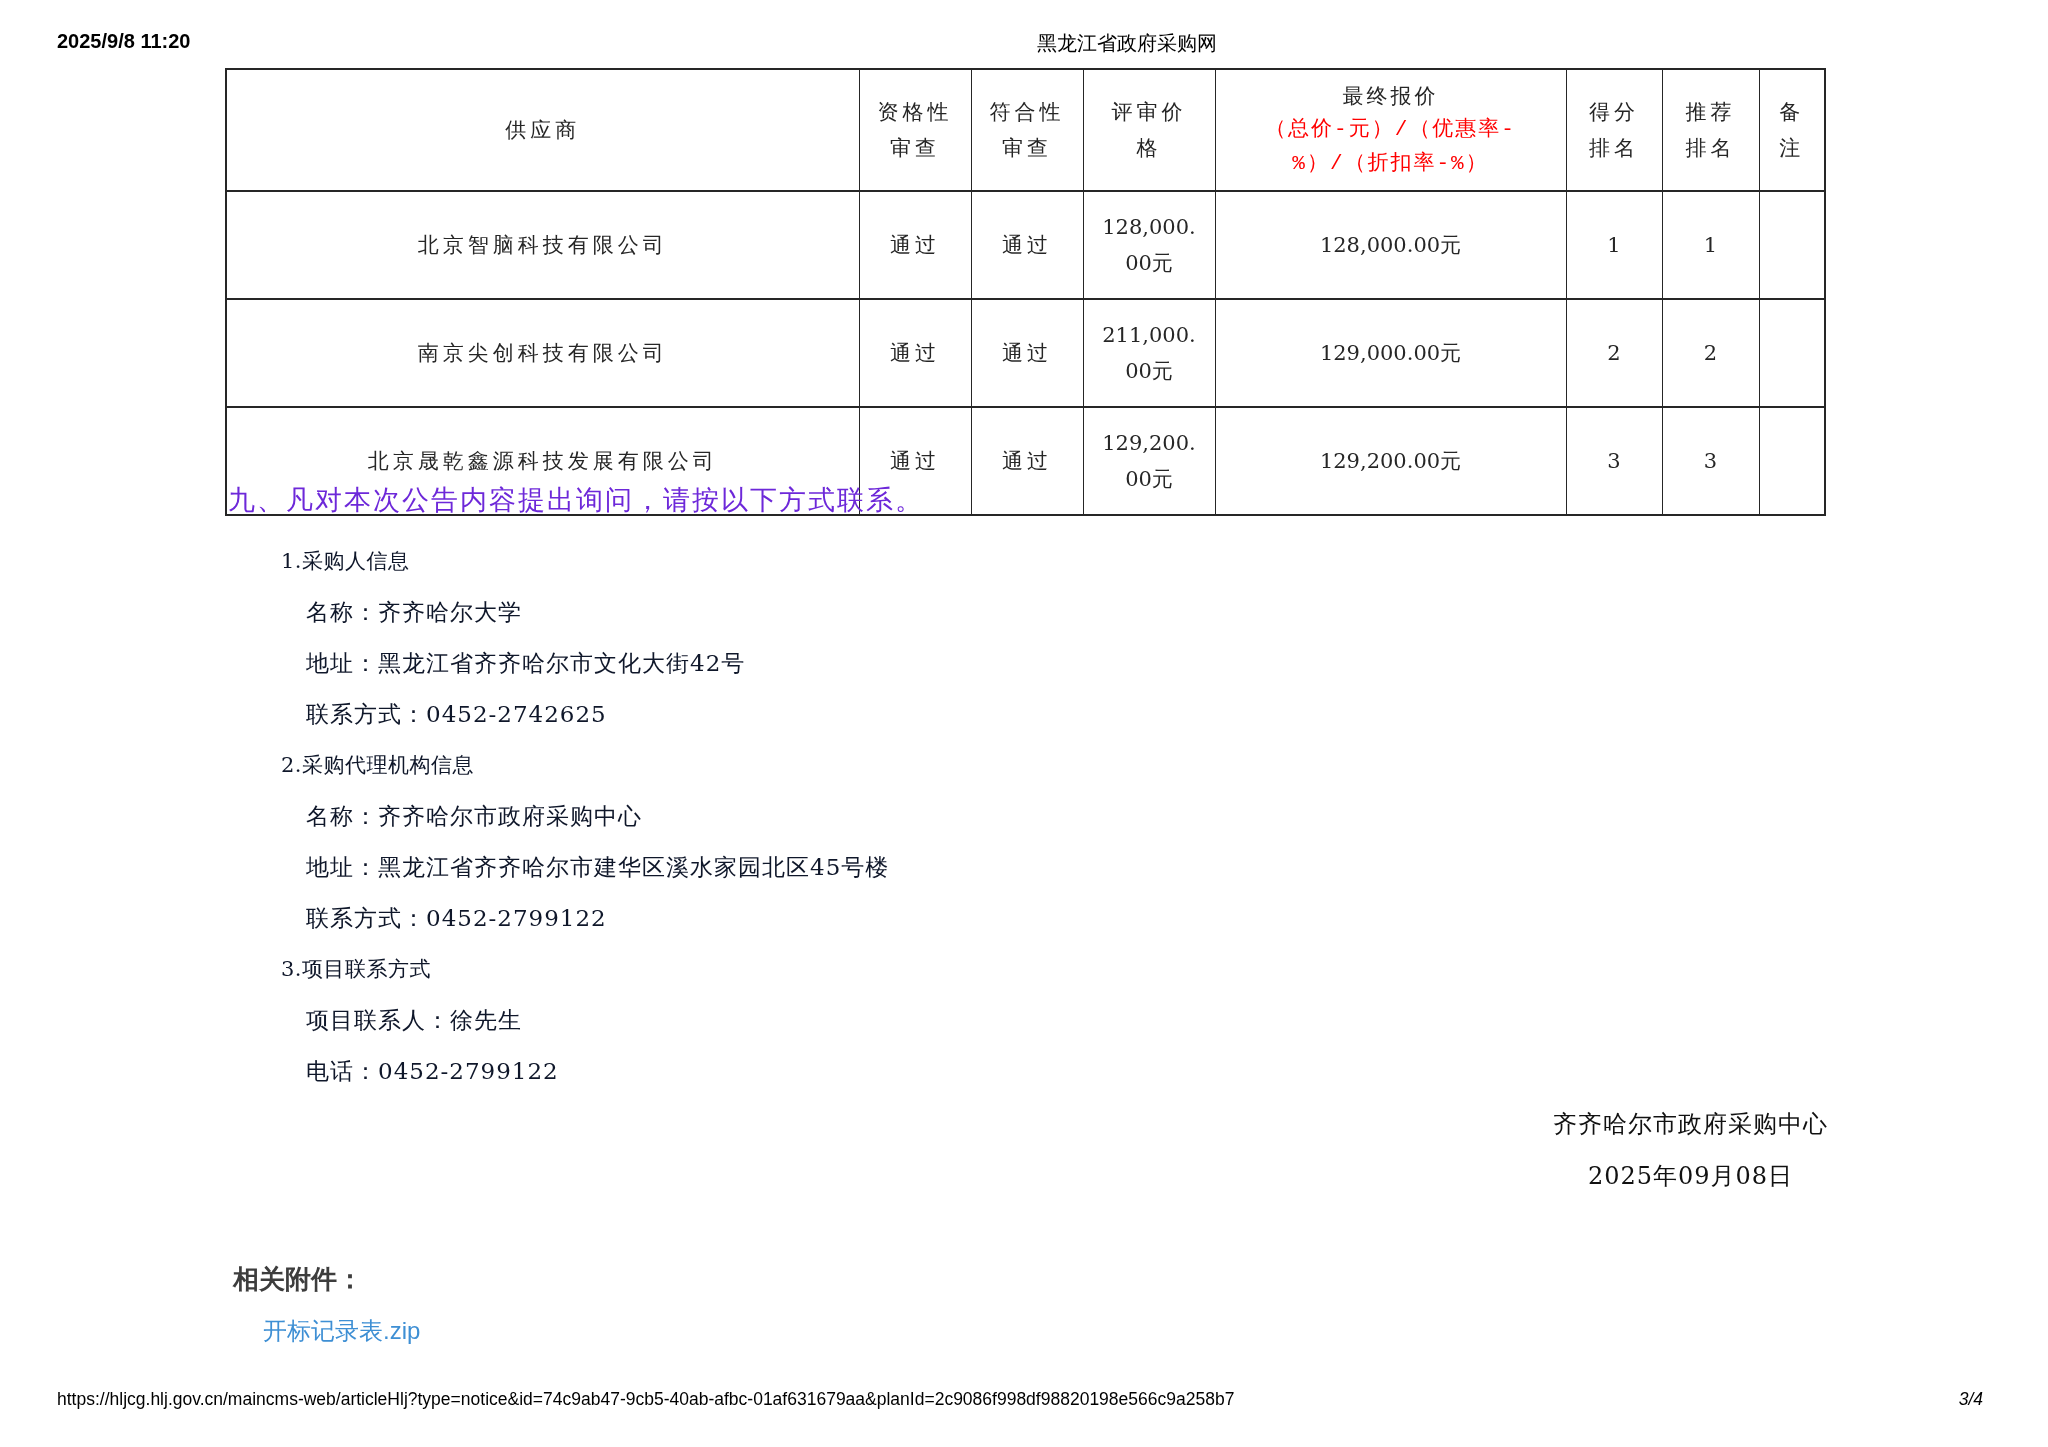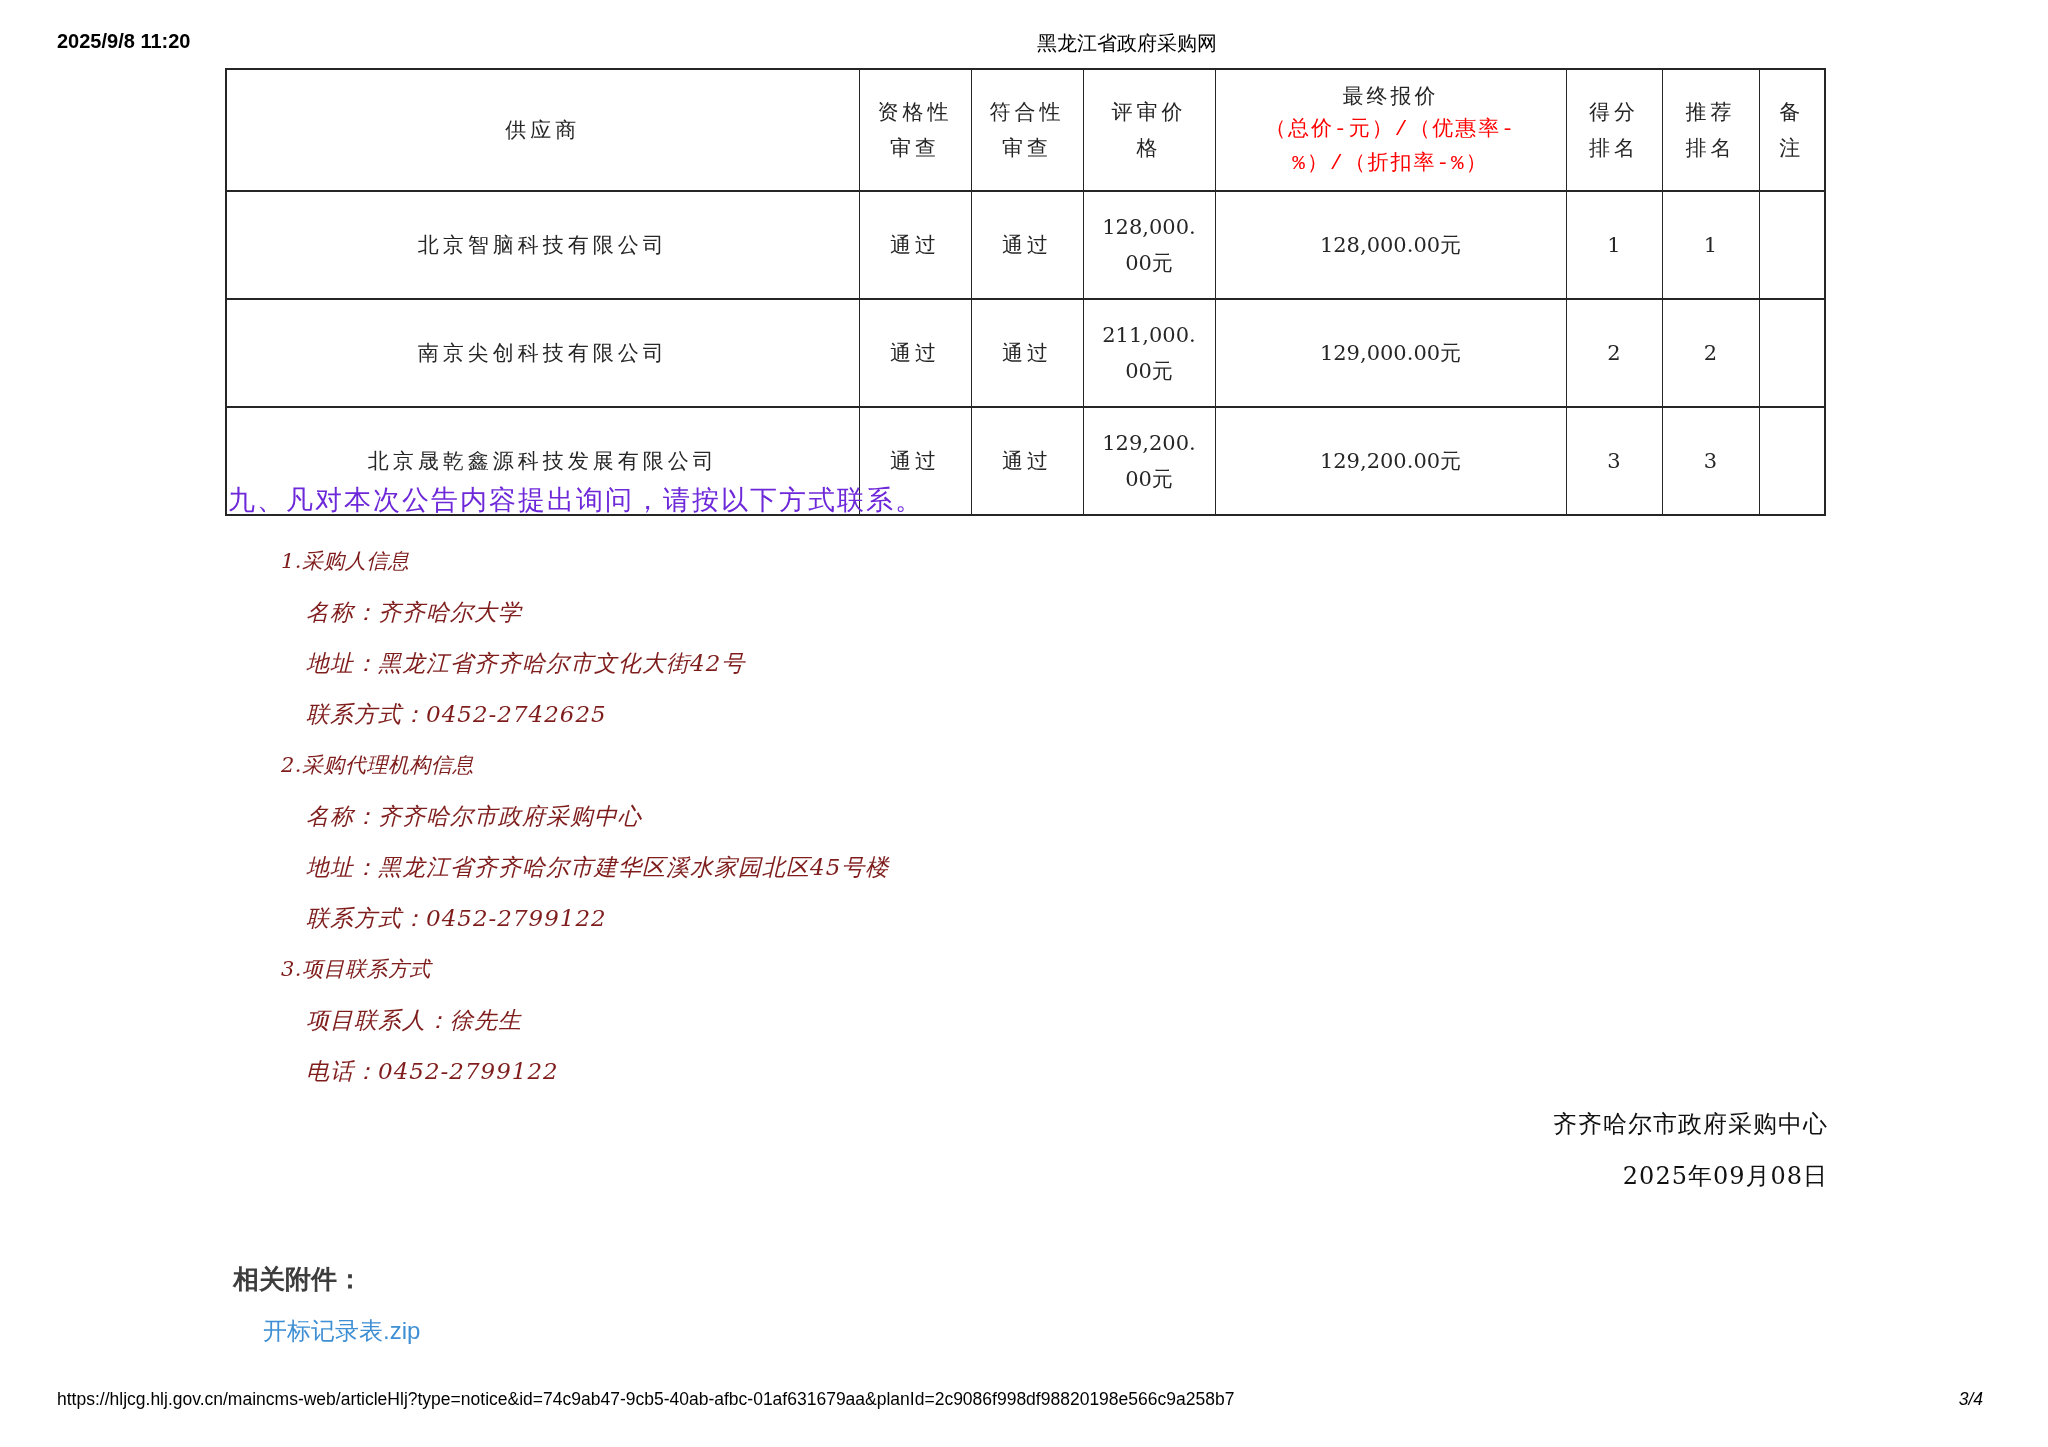--- a/index.html
+++ b/index.html
@@ -37,26 +37,26 @@
   .pre{white-space:pre-line;line-height:36px;}
   .offer-hdr{line-height:34px;}
   .offer-hdr .red{color:#FF0000;white-space:pre-line;display:block;letter-spacing:2px;font-family:Liberation Mono, monospace;}
   .offer-hdr .blk{display:block;letter-spacing:3px;}
 
   
   .section-heading{
     position:absolute;left:228px;top:482px;font-size:27px;letter-spacing:2px;color:#6d28d9;
   }
   .contact-block{position:absolute;left:281px;top:536px;}
-  .contact-block .ln{height:51px;line-height:51px;font-size:23px;color:#7f1d1d;letter-spacing:1px;font-style:italic;}
+  .contact-block .ln{height:51px;line-height:51px;font-size:23px;color:#0f172a;letter-spacing:1px;}
   .contact-block .grp-title{font-size:21px;letter-spacing:0.5px;}
   .contact-block .detail{margin-left:25px;}
 
   .signature{position:absolute;right:220px;top:1098px;text-align:right;}
-  .signature .ln{height:52px;line-height:52px;font-size:24px;color:#111;letter-spacing:1px;}
+  .signature .ln{height:52px;line-height:52px;font-size:24px;color:#111;letter-spacing:1px;text-align:center;}
 
   
   .attach-label{
     position:absolute;left:233px;top:1262px;
     font-family:"Liberation Sans","DejaVu Sans",sans-serif;
     font-size:26px;font-weight:bold;color:#3d3d3d;
   }
   .attach-link{
     position:absolute;left:263px;top:1315px;
     font-family:"Liberation Sans","DejaVu Sans",sans-serif;

